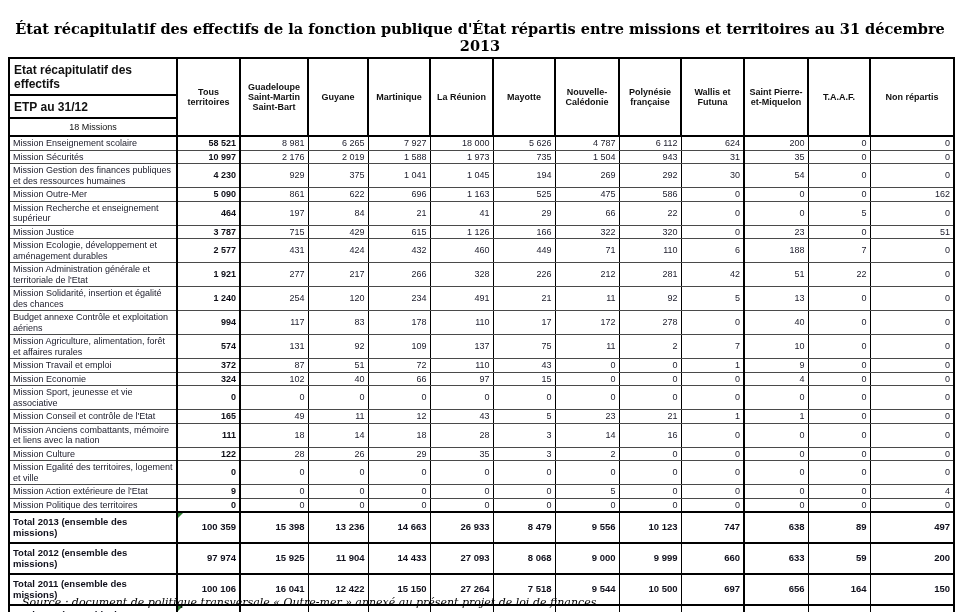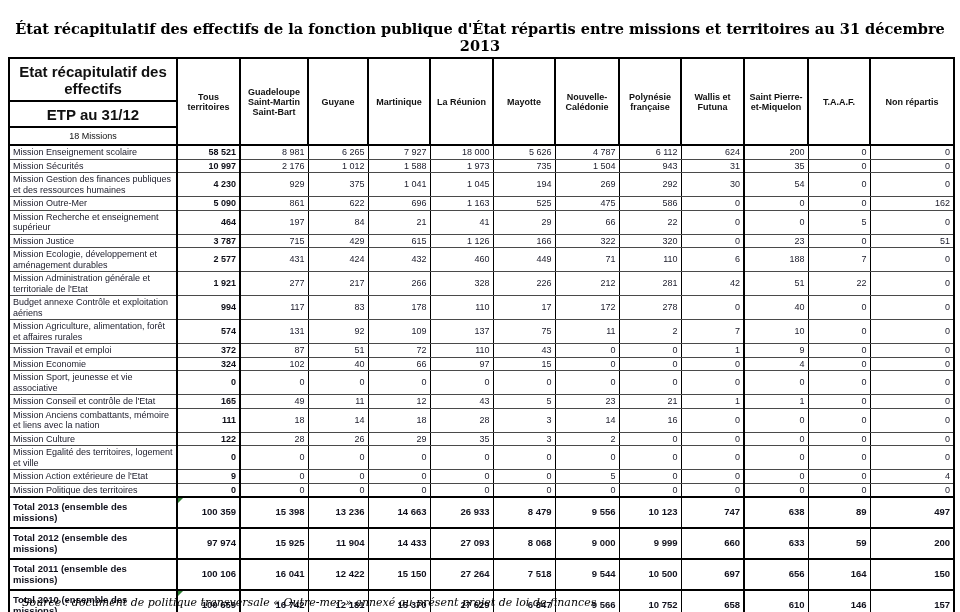--- a/index.html
+++ b/index.html
@@ -38,24 +38,24 @@
     vertical-align: middle;
     padding: 2px 1px;
     color: #111;
     height: 51px;
   }
   th.corner-cell {
     padding: 0;
     vertical-align: top;
   }
   .corner-line1, .corner-line2 {
-    text-align: center;
+    text-align: left;
     padding: 4px 4px 3px 4px;
     border-bottom: 2px solid #000;
-    font-size: 15px;
+    font-size: 12px;
     font-weight: bold;
   }
   .corner-line3 {
     text-align: center;
     padding: 3px 4px;
     font-size: 9px;
     font-weight: normal;
   }
   tbody td {
     border-left: 1px solid #000;
@@ -162,21 +162,21 @@
         <td class="num">6 112</td>
         <td class="num">624</td>
         <td class="num">200</td>
         <td class="num">0</td>
         <td class="num">0</td>
       </tr>
       <tr>
         <td>Mission Sécurités</td>
         <td class="num tous">10 997</td>
         <td class="num">2 176</td>
-        <td class="num">1 012</td>
+        <td class="num">2 019</td>
         <td class="num">1 588</td>
         <td class="num">1 973</td>
         <td class="num">735</td>
         <td class="num">1 504</td>
         <td class="num">943</td>
         <td class="num">31</td>
         <td class="num">35</td>
         <td class="num">0</td>
         <td class="num">0</td>
       </tr>
@@ -261,20 +261,35 @@
         <td class="num">277</td>
         <td class="num">217</td>
         <td class="num">266</td>
         <td class="num">328</td>
         <td class="num">226</td>
         <td class="num">212</td>
         <td class="num">281</td>
         <td class="num">42</td>
         <td class="num">51</td>
         <td class="num">22</td>
+        <td class="num">0</td>
+      </tr>
+      <tr>
+        <td>Mission Solidarité, insertion et égalité des chances</td>
+        <td class="num tous">1 240</td>
+        <td class="num">254</td>
+        <td class="num">120</td>
+        <td class="num">234</td>
+        <td class="num">491</td>
+        <td class="num">21</td>
+        <td class="num">11</td>
+        <td class="num">92</td>
+        <td class="num">5</td>
+        <td class="num">13</td>
+        <td class="num">0</td>
         <td class="num">0</td>
       </tr>
       <tr>
         <td>Budget annexe Contrôle et exploitation aériens</td>
         <td class="num tous">994</td>
         <td class="num">117</td>
         <td class="num">83</td>
         <td class="num">178</td>
         <td class="num">110</td>
         <td class="num">17</td>

